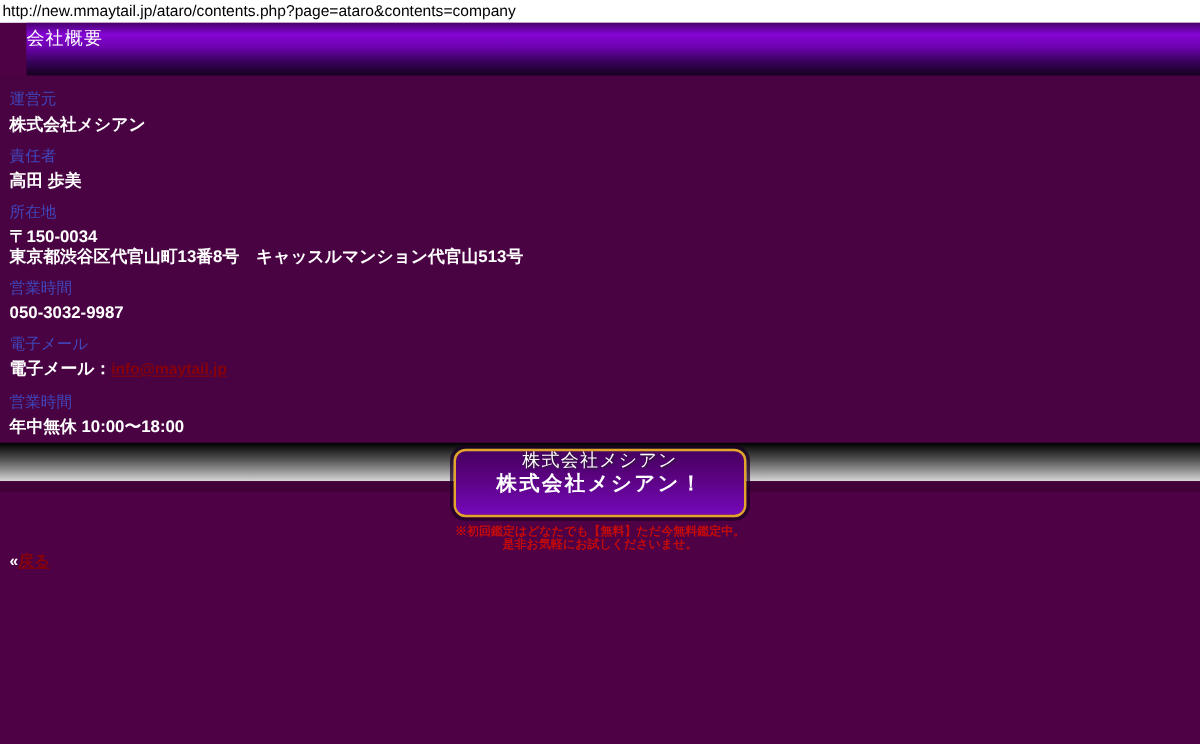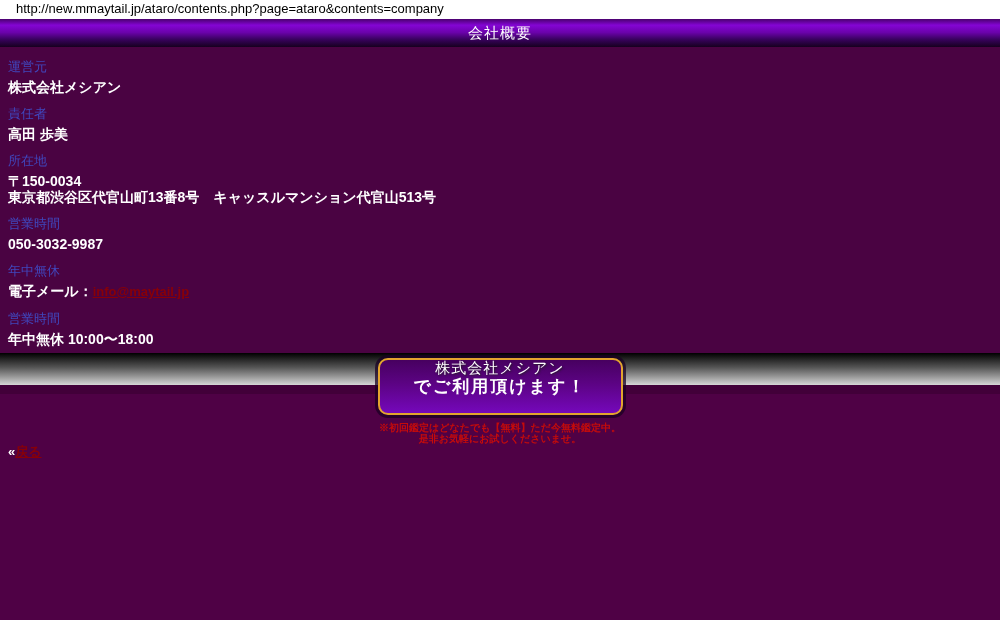--- a/index.html
+++ b/index.html
@@ -11,33 +11,33 @@
     overflow:hidden;
   }
 
   
   .url-strip {
     height:19px;
     background:#ffffff;
     color:#000000;
     font-size:13px;
     line-height:18px;
-    padding-left:16px;
+    padding-left:2px;
     white-space:nowrap;
   }
 
   
   .header-bar {
-    height:28px;
+    height:44px;
     background:linear-gradient(180deg,#4a016e 0%,#8405d4 22%,#6b02ab 48%,#3a0260 72%,#16001e 100%);
     color:#ffffff;
     font-size:15px;
-    text-align:center;
     line-height:27px;
     letter-spacing:1px;
+    margin-left:22px;
   }
 
   
   .content {
     height:306px;
     background:#4a0342;
     padding-top:12px;
   }
   .field { margin-left:8px; }
   .f-label {
@@ -133,33 +133,33 @@
       <div class="line">東京都渋谷区代官山町13番8号　キャッスルマンション代官山513号</div>
     </div>
   </div>
 
   <div class="field">
     <div class="f-label">営業時間</div>
     <div class="f-value">050-3032-9987</div>
   </div>
 
   <div class="field">
-    <div class="f-label">年中無休</div>
+    <div class="f-label">電子メール</div>
     <div class="f-value">
       <span>電子メール：</span><a class="email-link" href="#">info@maytail.jp</a>
     </div>
   </div>
 
   <div class="field">
     <div class="f-label">営業時間</div>
     <div class="f-value">年中無休 10:00〜18:00</div>
   </div>
 
   <div class="cta">
-    <div class="cta-button">でご利用頂けます！</div>
+    <div class="cta-button">株式会社メシアン！</div>
     <div class="cta-note">
       <div>※初回鑑定はどなたでも【無料】ただ今無料鑑定中。</div>
       <div>是非お気軽にお試しくださいませ。</div>
     </div>
   </div>
 
   <div class="back-row">
     <span class="back-arrow">«</span><a class="back-link" href="#">戻る</a>
   </div>
 

